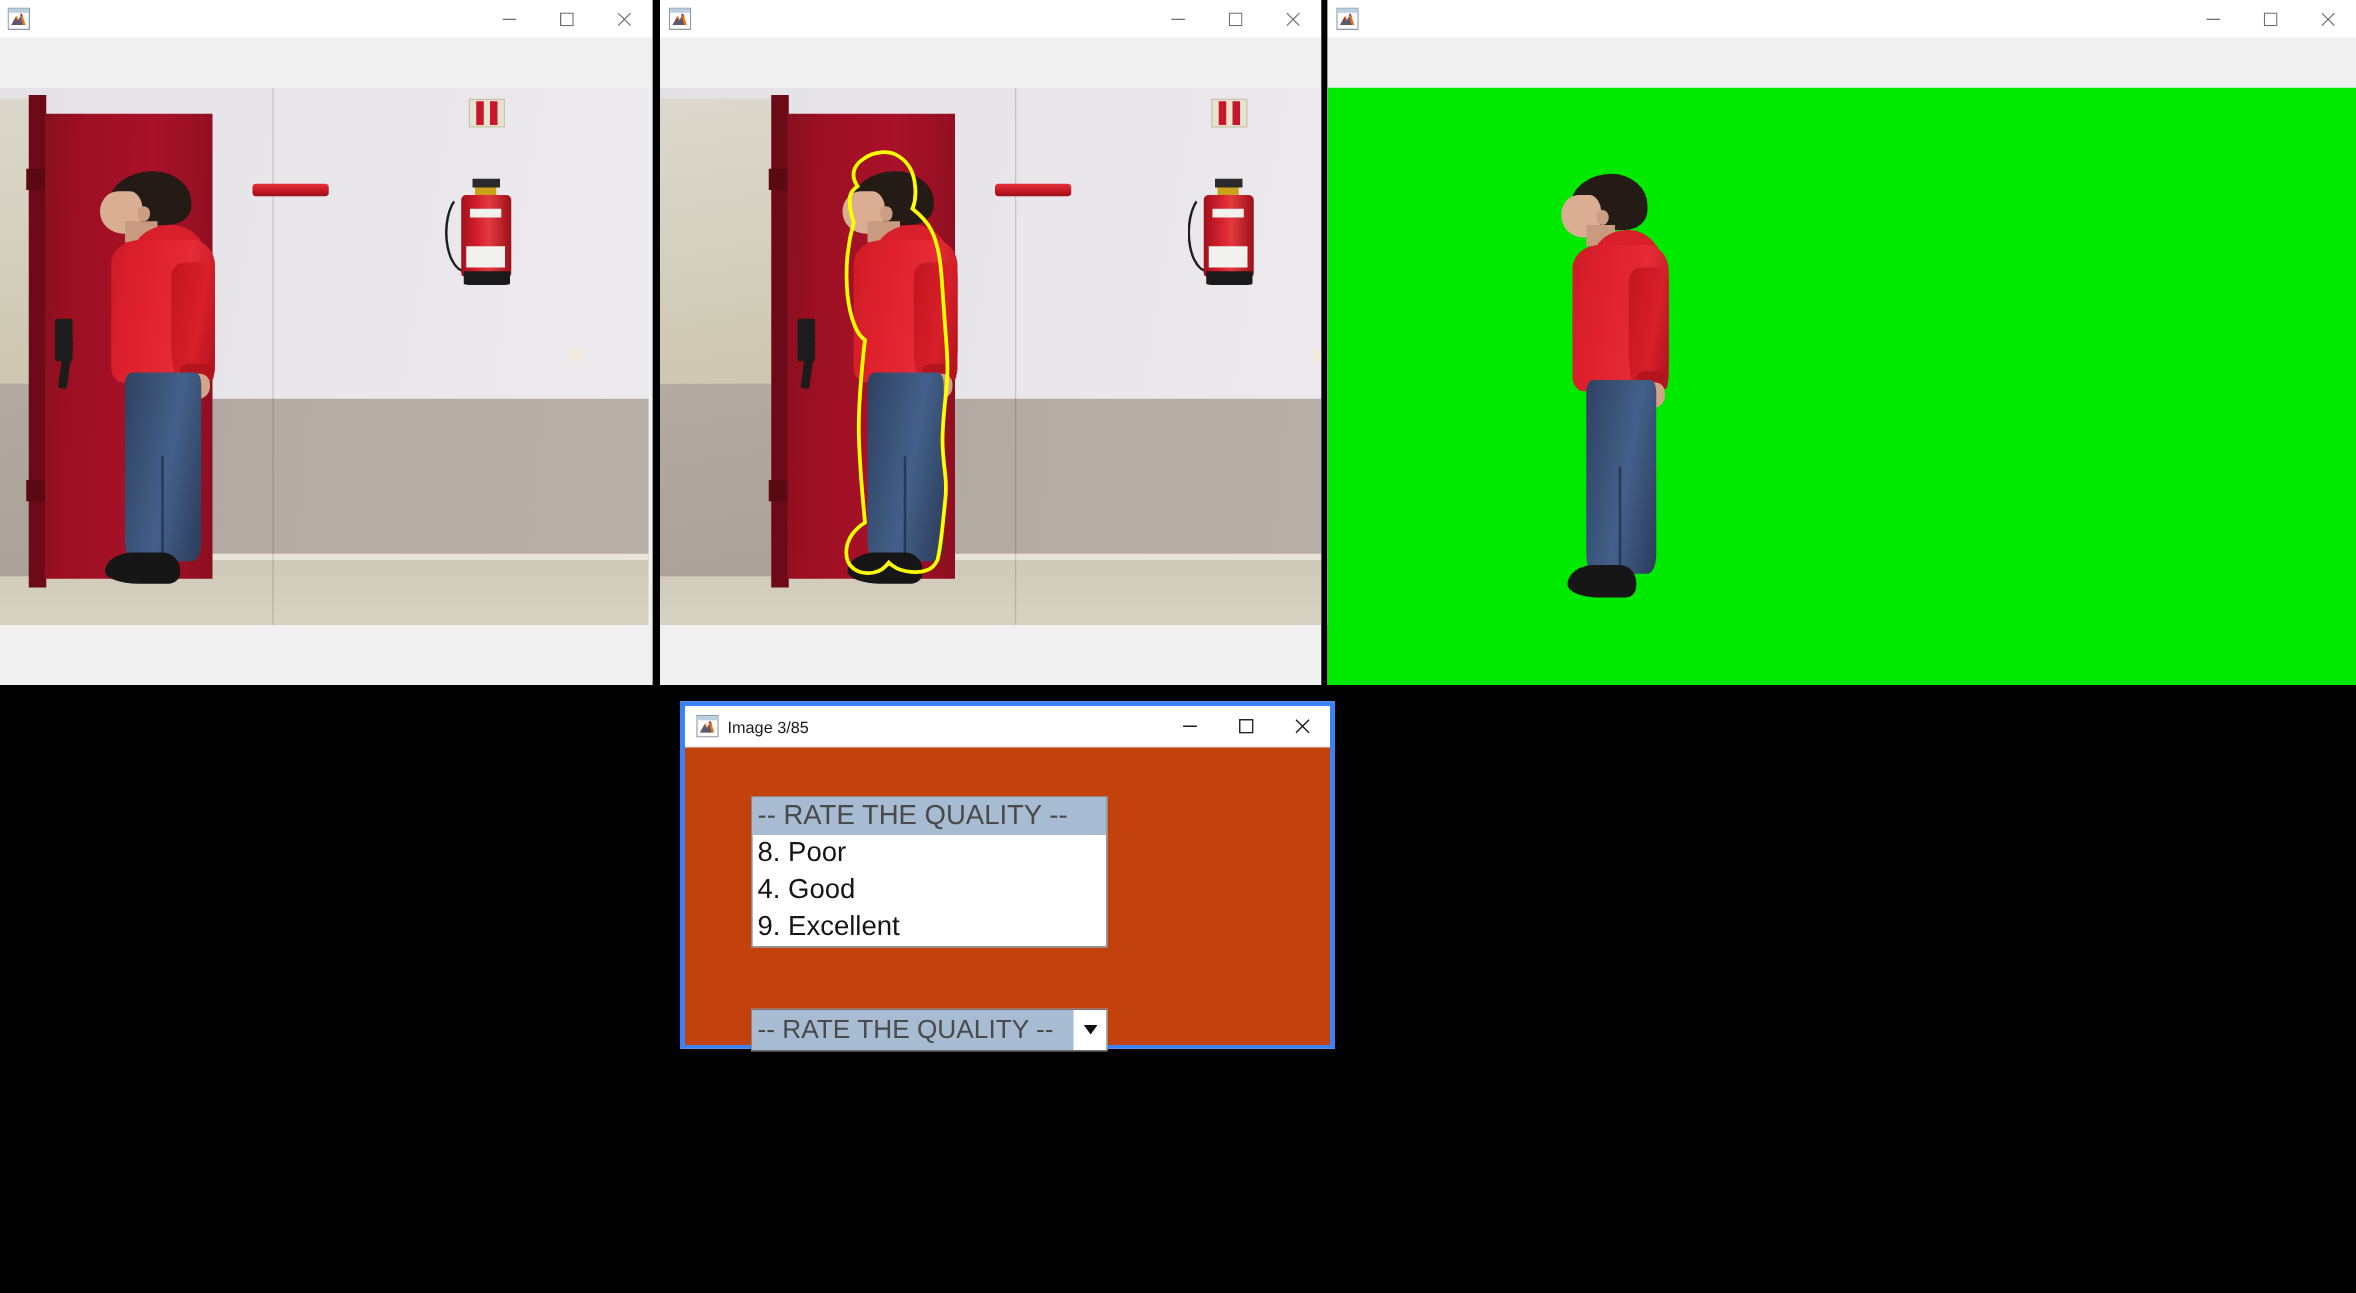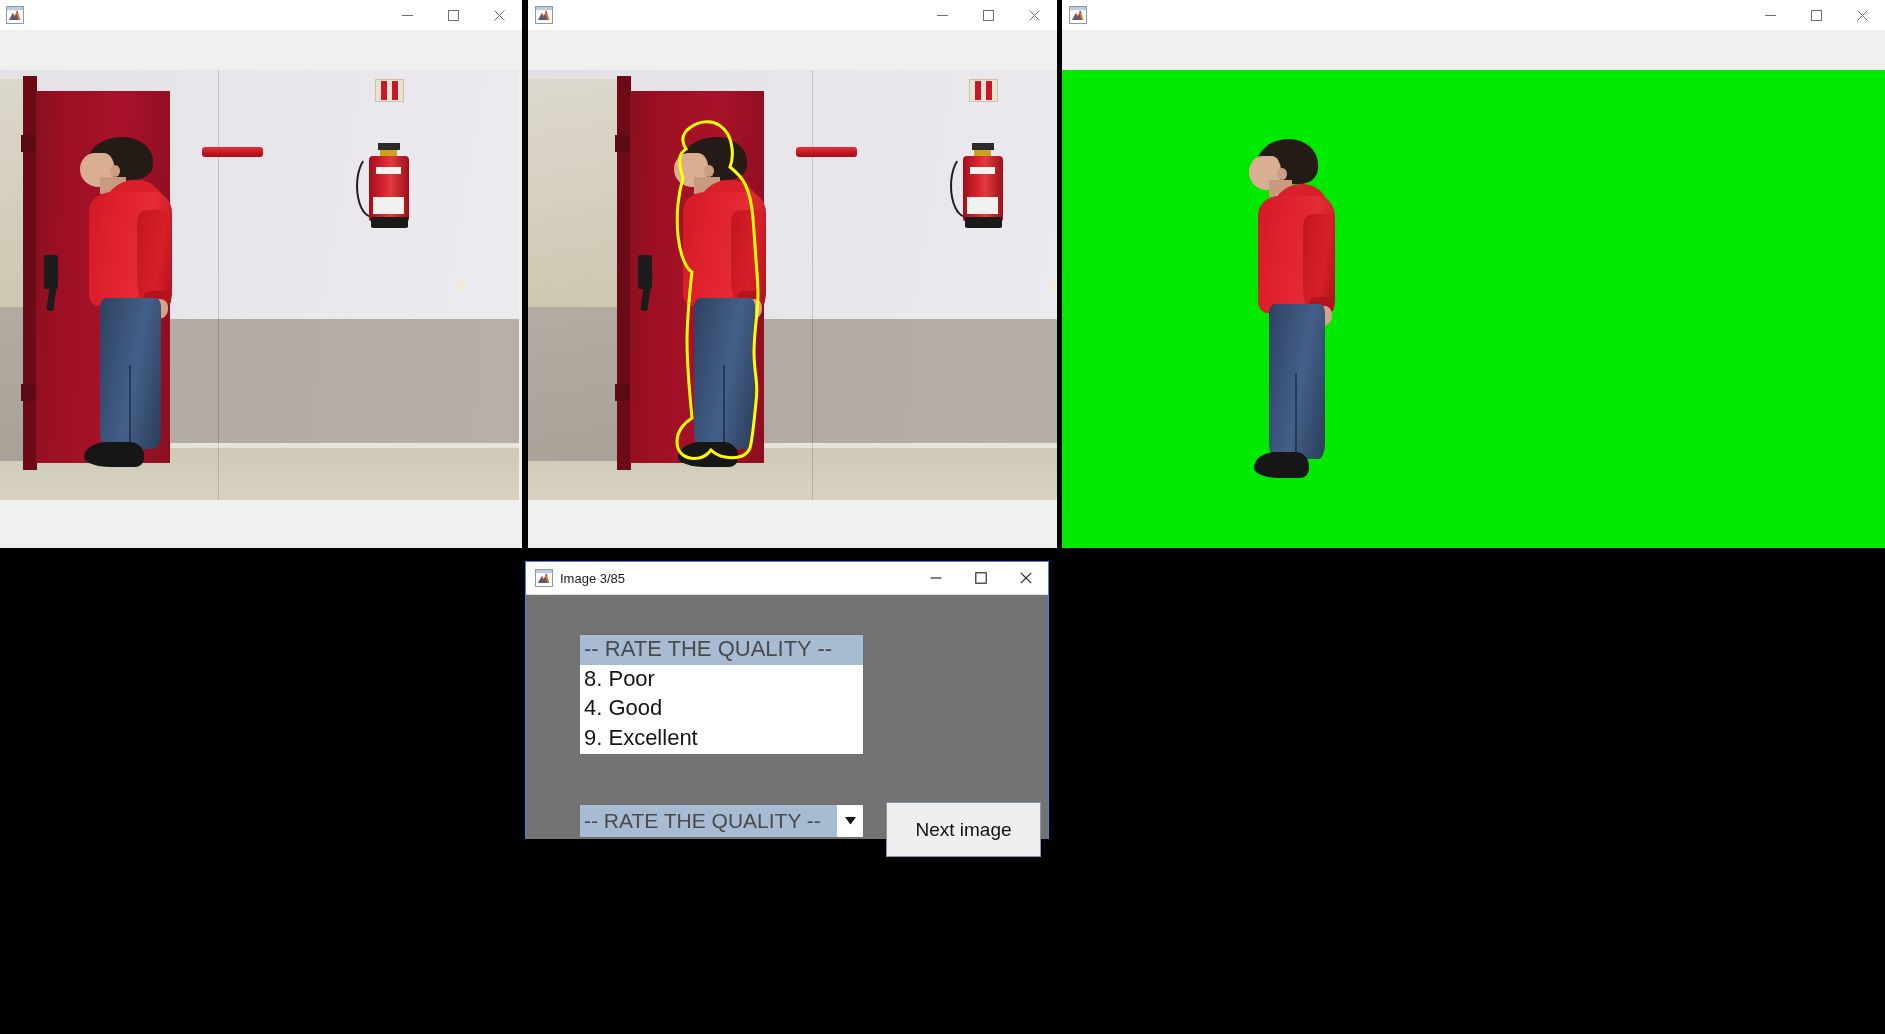--- a/index.html
+++ b/index.html
@@ -296,23 +296,24 @@
   .green-bg {
     position: absolute;
     left: 0; top: 0; right: 0; bottom: 0;
     background: #00ea00;
   }
 
   
   #dialog {
     position: absolute;
     background: #f0f0f0;
-    border: 1px solid #3b82f6;
+    border: 4px solid #3b82f6;
     box-sizing: border-box;
     box-shadow: 0 0 0 1px rgba(0,0,0,0.08);
+    margin-left: 19px;
   }
 
   .dlg-titlebar {
     height: 32px;
     background: #ffffff;
     display: flex;
     align-items: center;
     position: relative;
     border-bottom: 1px solid #dedede;
   }
@@ -335,21 +336,21 @@
   .dlg-btn {
     width: 45px;
     display: flex;
     align-items: center;
     justify-content: center;
     color: #1a1a1a;
   }
 
   .dlg-body {
     position: relative;
-    background: #737373;
+    background: #c2410c;
     height: calc(100% - 32px);
     padding-left: 36px;
   }
 
   .listbox {
     position: absolute;
     left: 53px;
     top: 39px;
     width: 285px;
     background: #ffffff;
@@ -713,20 +714,17 @@
 
       <div class="combo">
         <div class="combo-value">-- RATE THE QUALITY --</div>
         <div class="combo-arrow">
           <svg width="11" height="8" viewBox="0 0 11 8">
               <polygon points="0,0 11,0 5.5,7.5" fill="#101010"></polygon>
             </svg>
         </div>
       </div>
 
-      <div class="next-btn">
-        <span>Next image</span>
-      </div>
 
     </div>
   </div>
 
 </div>
 
 </body></html>

